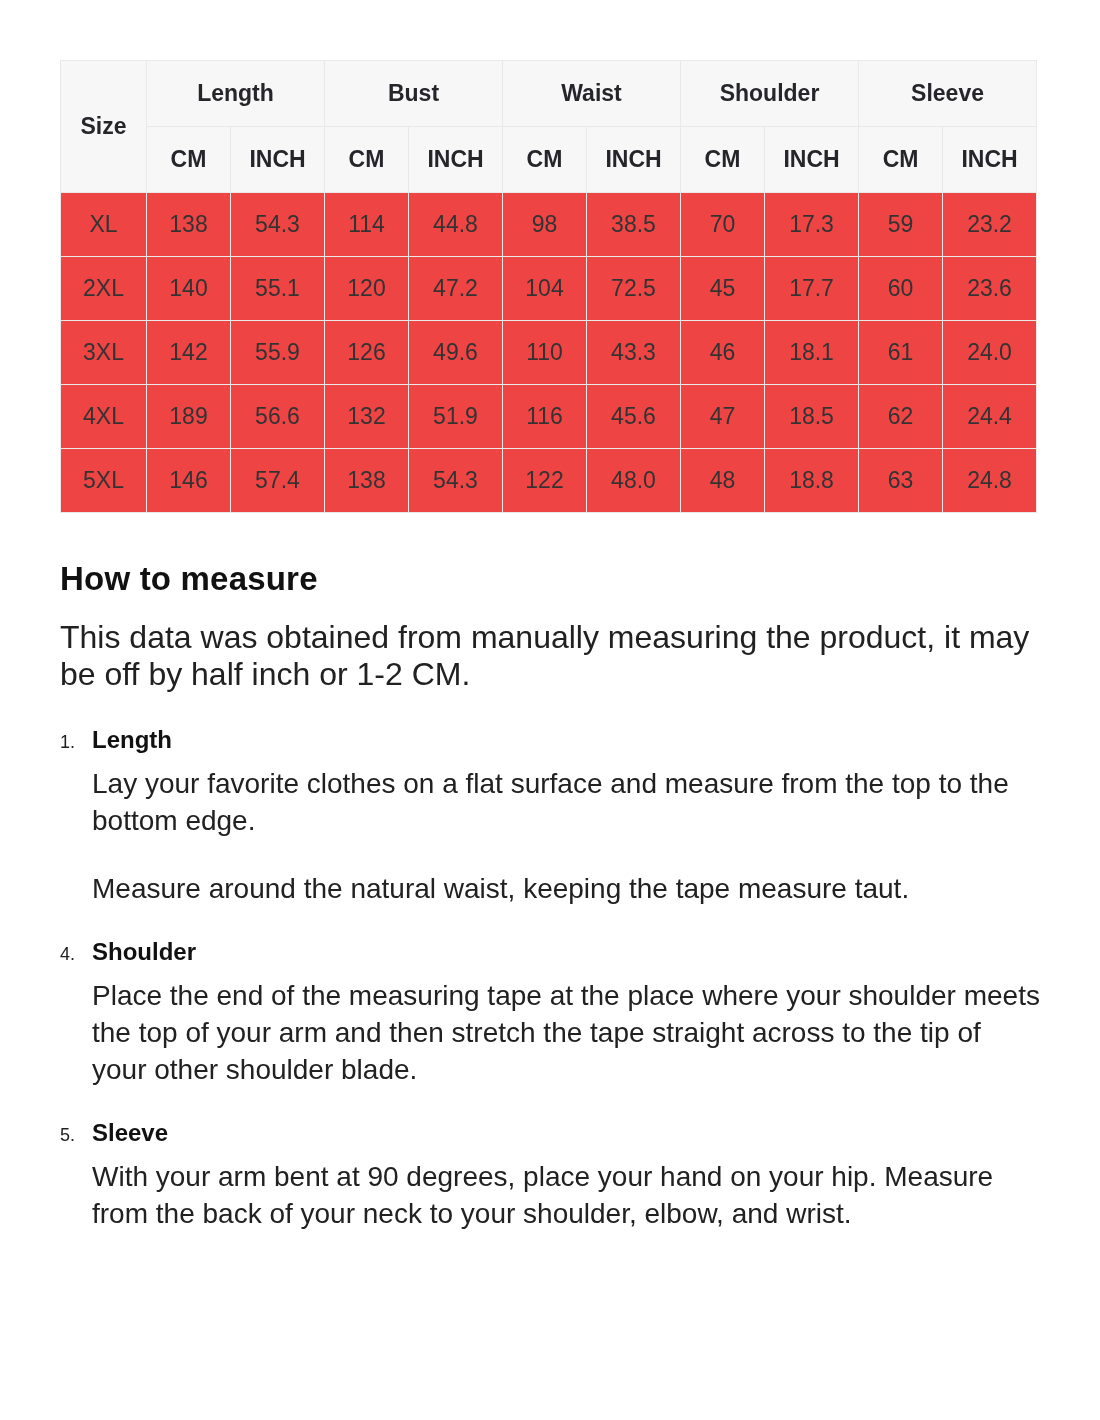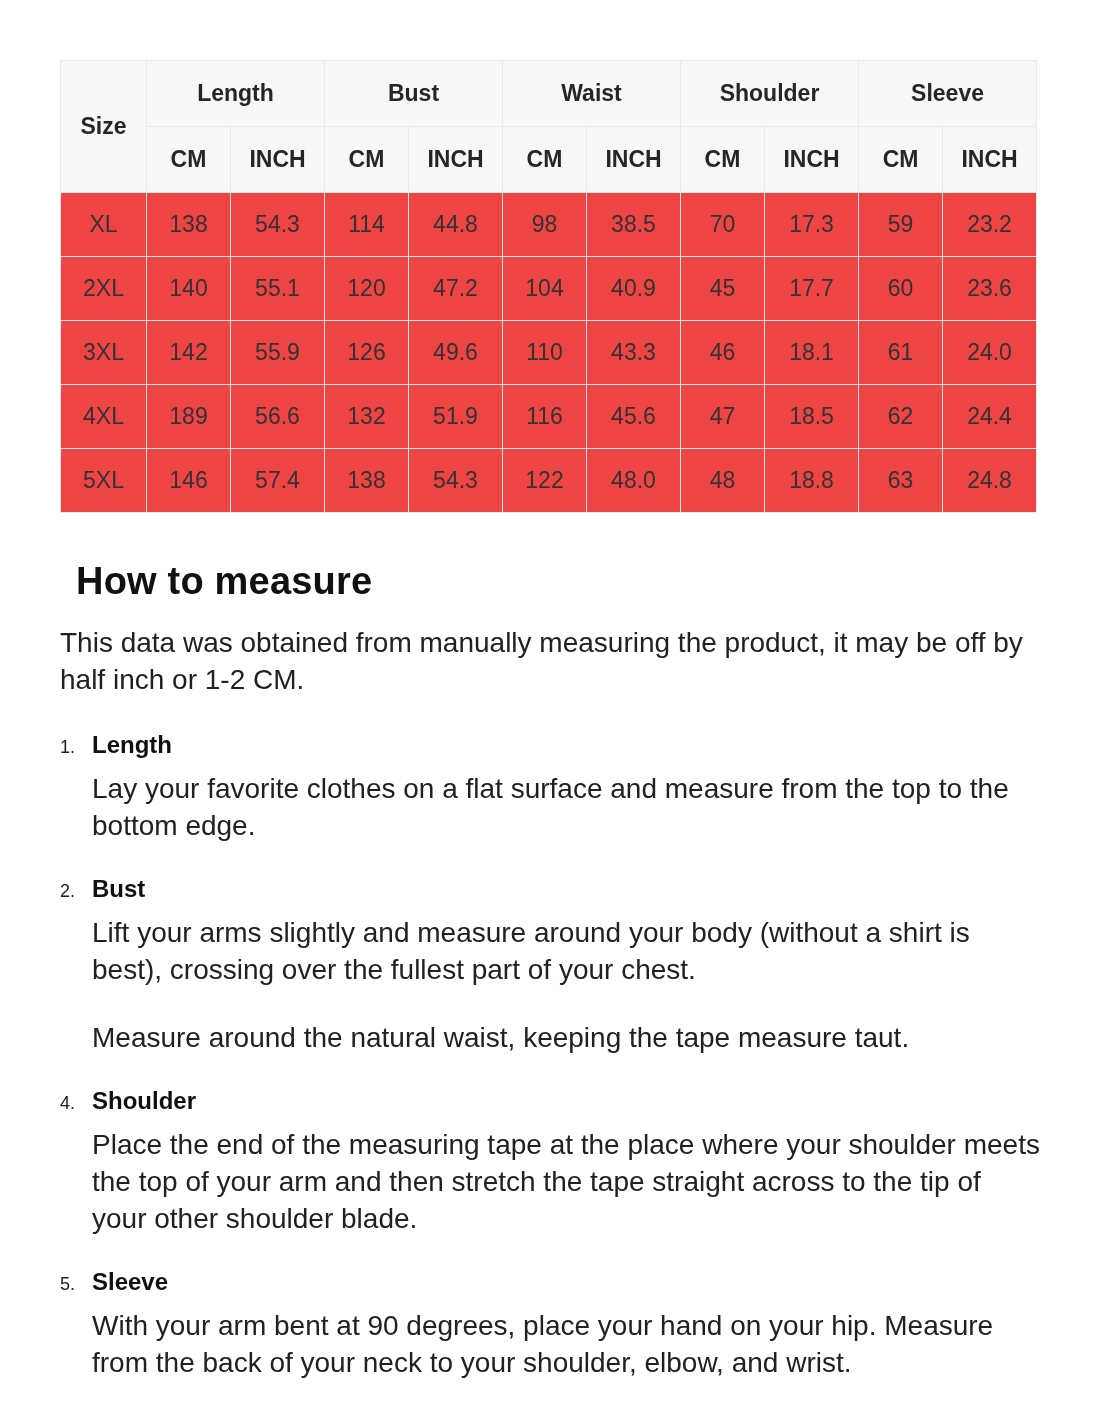--- a/index.html
+++ b/index.html
@@ -40,29 +40,29 @@
     background: #ef4444;
     color: #333333;
     font-weight: 400;
   }
   col.c-size { width: 86px; }
   col.c-cm   { width: 84px; }
   col.c-inch { width: 94px; }
 
   
   h2.htm-heading {
-    margin: 47px 0 0 16px;
-    font-size: 38px;
+    margin: 47px 0 0 0;
+    font-size: 33px;
     font-weight: 700;
     color: #111111;
     letter-spacing: 0.2px;
   }
   p.htm-intro {
     margin: 21px 0 0 0;
-    font-size: 28px;
+    font-size: 32px;
     line-height: 37px;
     max-width: 980px;
     color: #212121;
   }
   ol.measure-list {
     list-style: none;
     margin: 33px 0 0 0;
     padding: 0;
   }
   li.measure-item {
@@ -144,21 +144,21 @@
         <td>59</td>
         <td>23.2</td>
       </tr>
       <tr>
         <td>2XL</td>
         <td>140</td>
         <td>55.1</td>
         <td>120</td>
         <td>47.2</td>
         <td>104</td>
-        <td>40.9</td>
+        <td>72.5</td>
         <td>45</td>
         <td>17.7</td>
         <td>60</td>
         <td>23.6</td>
       </tr>
       <tr>
         <td>3XL</td>
         <td>142</td>
         <td>55.9</td>
         <td>126</td>
@@ -204,26 +204,20 @@
   <p class="htm-intro">This data was obtained from manually measuring the product, it may be off by half inch or 1-2 CM.</p>
 
   <ol class="measure-list">
     <li class="measure-item">
       <div class="term-row">
         <span class="num">1.</span><span class="term">Length</span>
       </div>
       <p class="item-desc">Lay your favorite clothes on a flat surface and measure from the top to the bottom edge.</p>
     </li>
     <li class="measure-item">
-      <div class="term-row">
-        <span class="num">2.</span><span class="term">Bust</span>
-      </div>
-      <p class="item-desc">Lift your arms slightly and measure around your body (without a shirt is best), crossing over the fullest part of your chest.</p>
-    </li>
-    <li class="measure-item">
       <p class="item-desc">Measure around the natural waist, keeping the tape measure taut.</p>
     </li>
     <li class="measure-item">
       <div class="term-row">
         <span class="num">4.</span><span class="term">Shoulder</span>
       </div>
       <p class="item-desc">Place the end of the measuring tape at the place where your shoulder meets the top of your arm and then stretch the tape straight across to the tip of your other shoulder blade.</p>
     </li>
     <li class="measure-item">
       <div class="term-row">

